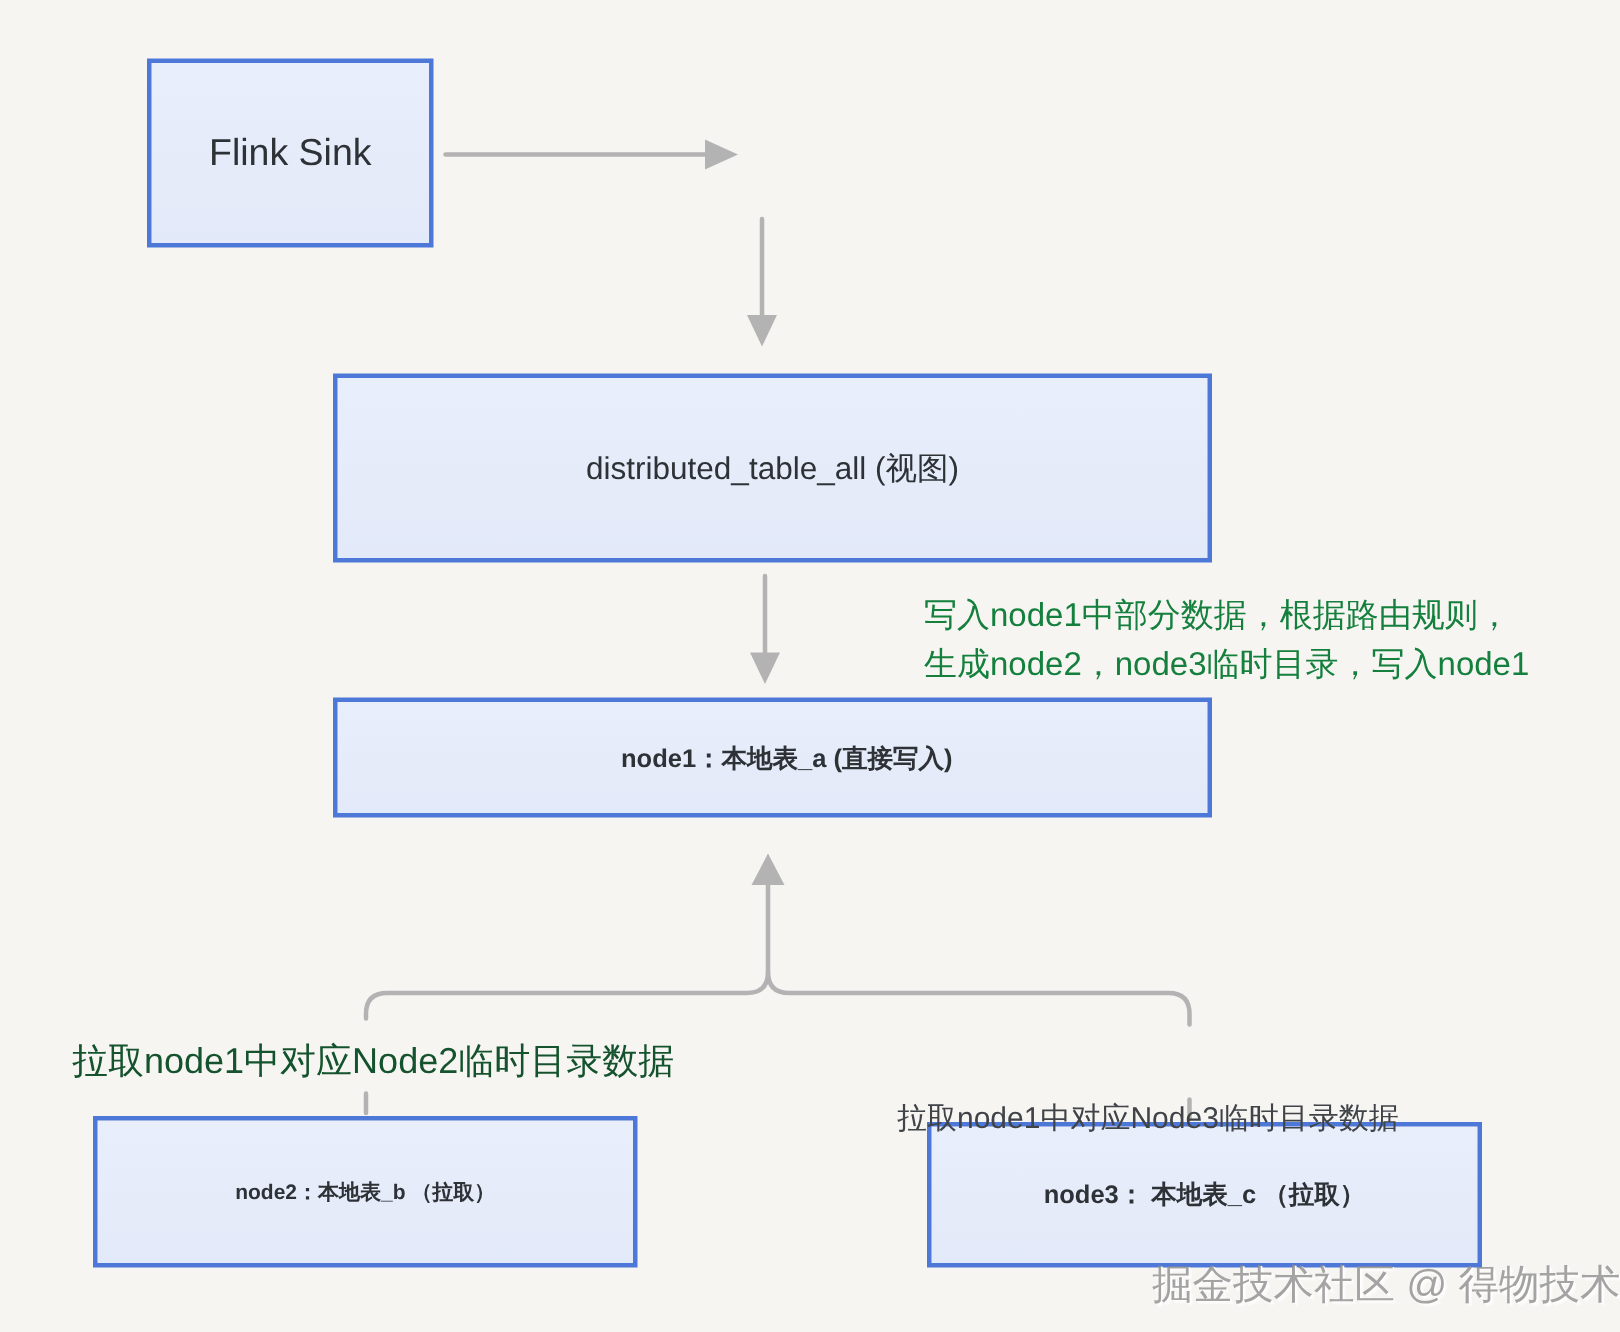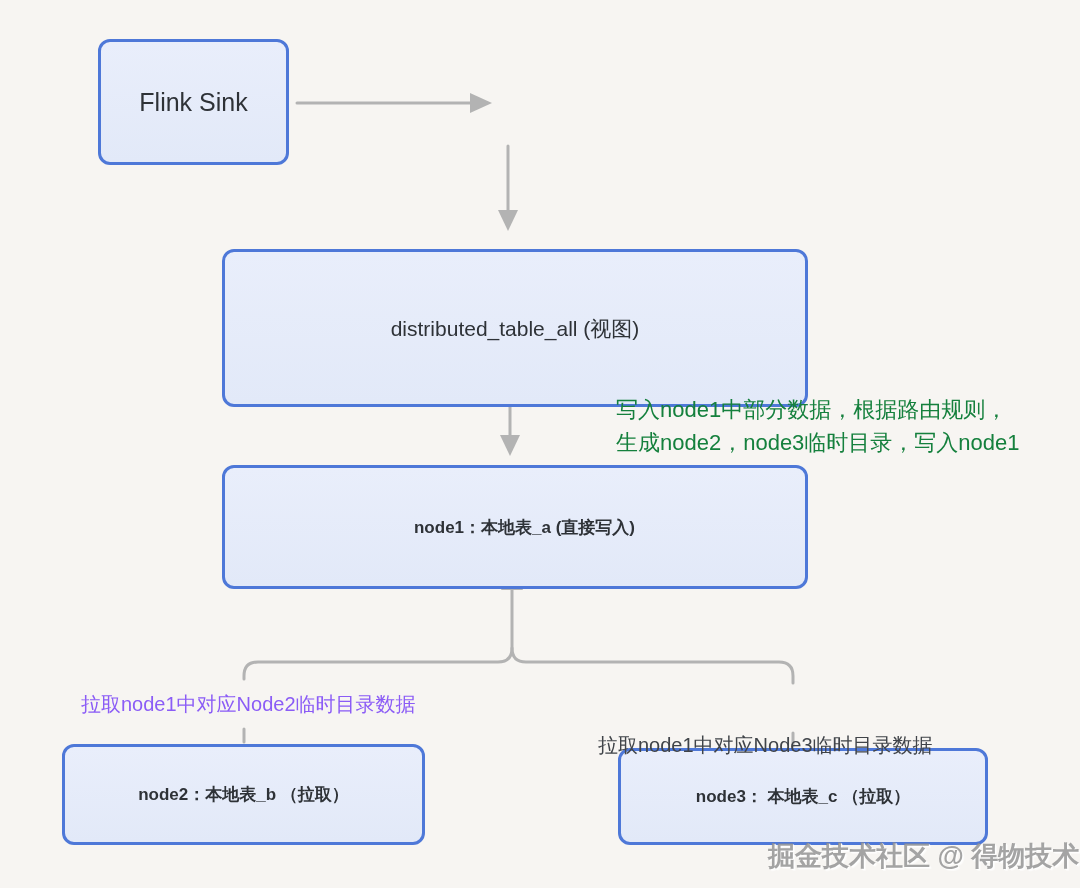--- a/index.html
+++ b/index.html
@@ -7,40 +7,40 @@
     position:relative;
     width:1080px;height:888px;
     background:#f7f5f2;
     font-family:"Liberation Sans","DejaVu Sans",sans-serif;
     overflow:hidden;
   }
   .svg-layer{position:absolute;left:0;top:0;width:1080px;height:888px;pointer-events:none;}
   .node-box{
     position:absolute;
     border:3px solid #4e78d8;
-    border-radius:12px;
+    border-radius:0;
     background:linear-gradient(180deg,#e9eefb 0%,#e2e9f8 100%);
     display:flex;align-items:center;justify-content:center;
     text-align:center;
     color:#2e3237;
     box-sizing:border-box;
   }
   .box-flink{left:98px;top:39px;width:191px;height:126px;font-size:25px;}
-  .box-view{left:222px;top:249px;width:586px;height:158px;font-size:21px;line-height:33px;}
-  .box-node1{left:222px;top:465px;width:586px;height:124px;font-size:17px;font-weight:bold;padding-left:19px;}
-  .box-node2{left:62px;top:744px;width:363px;height:101px;font-size:17px;font-weight:bold;}
+  .box-view{left:222px;top:249px;width:586px;height:126px;font-size:21px;line-height:33px;}
+  .box-node1{left:222px;top:465px;width:586px;height:80px;font-size:17px;font-weight:bold;padding-left:19px;}
+  .box-node2{left:62px;top:744px;width:363px;height:101px;font-size:14px;font-weight:bold;}
   .box-node3{left:618px;top:748px;width:370px;height:97px;font-size:17px;font-weight:bold;}
   .label{position:absolute;color:#3d4146;white-space:nowrap;}
   .lbl-insert{left:540px;top:92px;font-size:17px;font-weight:bold;color:#34383d;}
   .lbl-routing{left:616px;top:393px;font-size:22px;line-height:33px;color:#15803d;}
-  .lbl-pull-left{left:48px;top:691px;font-size:20px;color:#8b5cf6;margin-left:33px;}
+  .lbl-pull-left{left:48px;top:691px;font-size:24px;color:#14532d;}
   .lbl-pull-right{left:598px;top:696px;font-size:20px;color:#404449;margin-top:36px;}
   .watermark{
     position:absolute;left:768px;top:838px;
-    font-size:27px;font-weight:bold;
+    font-size:27px;font-weight:normal;
     color:rgba(141,141,141,0.8);
     text-shadow:1px 1px 0 #ffffff,2px 2px 1px rgba(255,255,255,0.65);
     white-space:nowrap;
   }
 </style>
 </head>
 <body>
 
 <div class="canvas">
 

